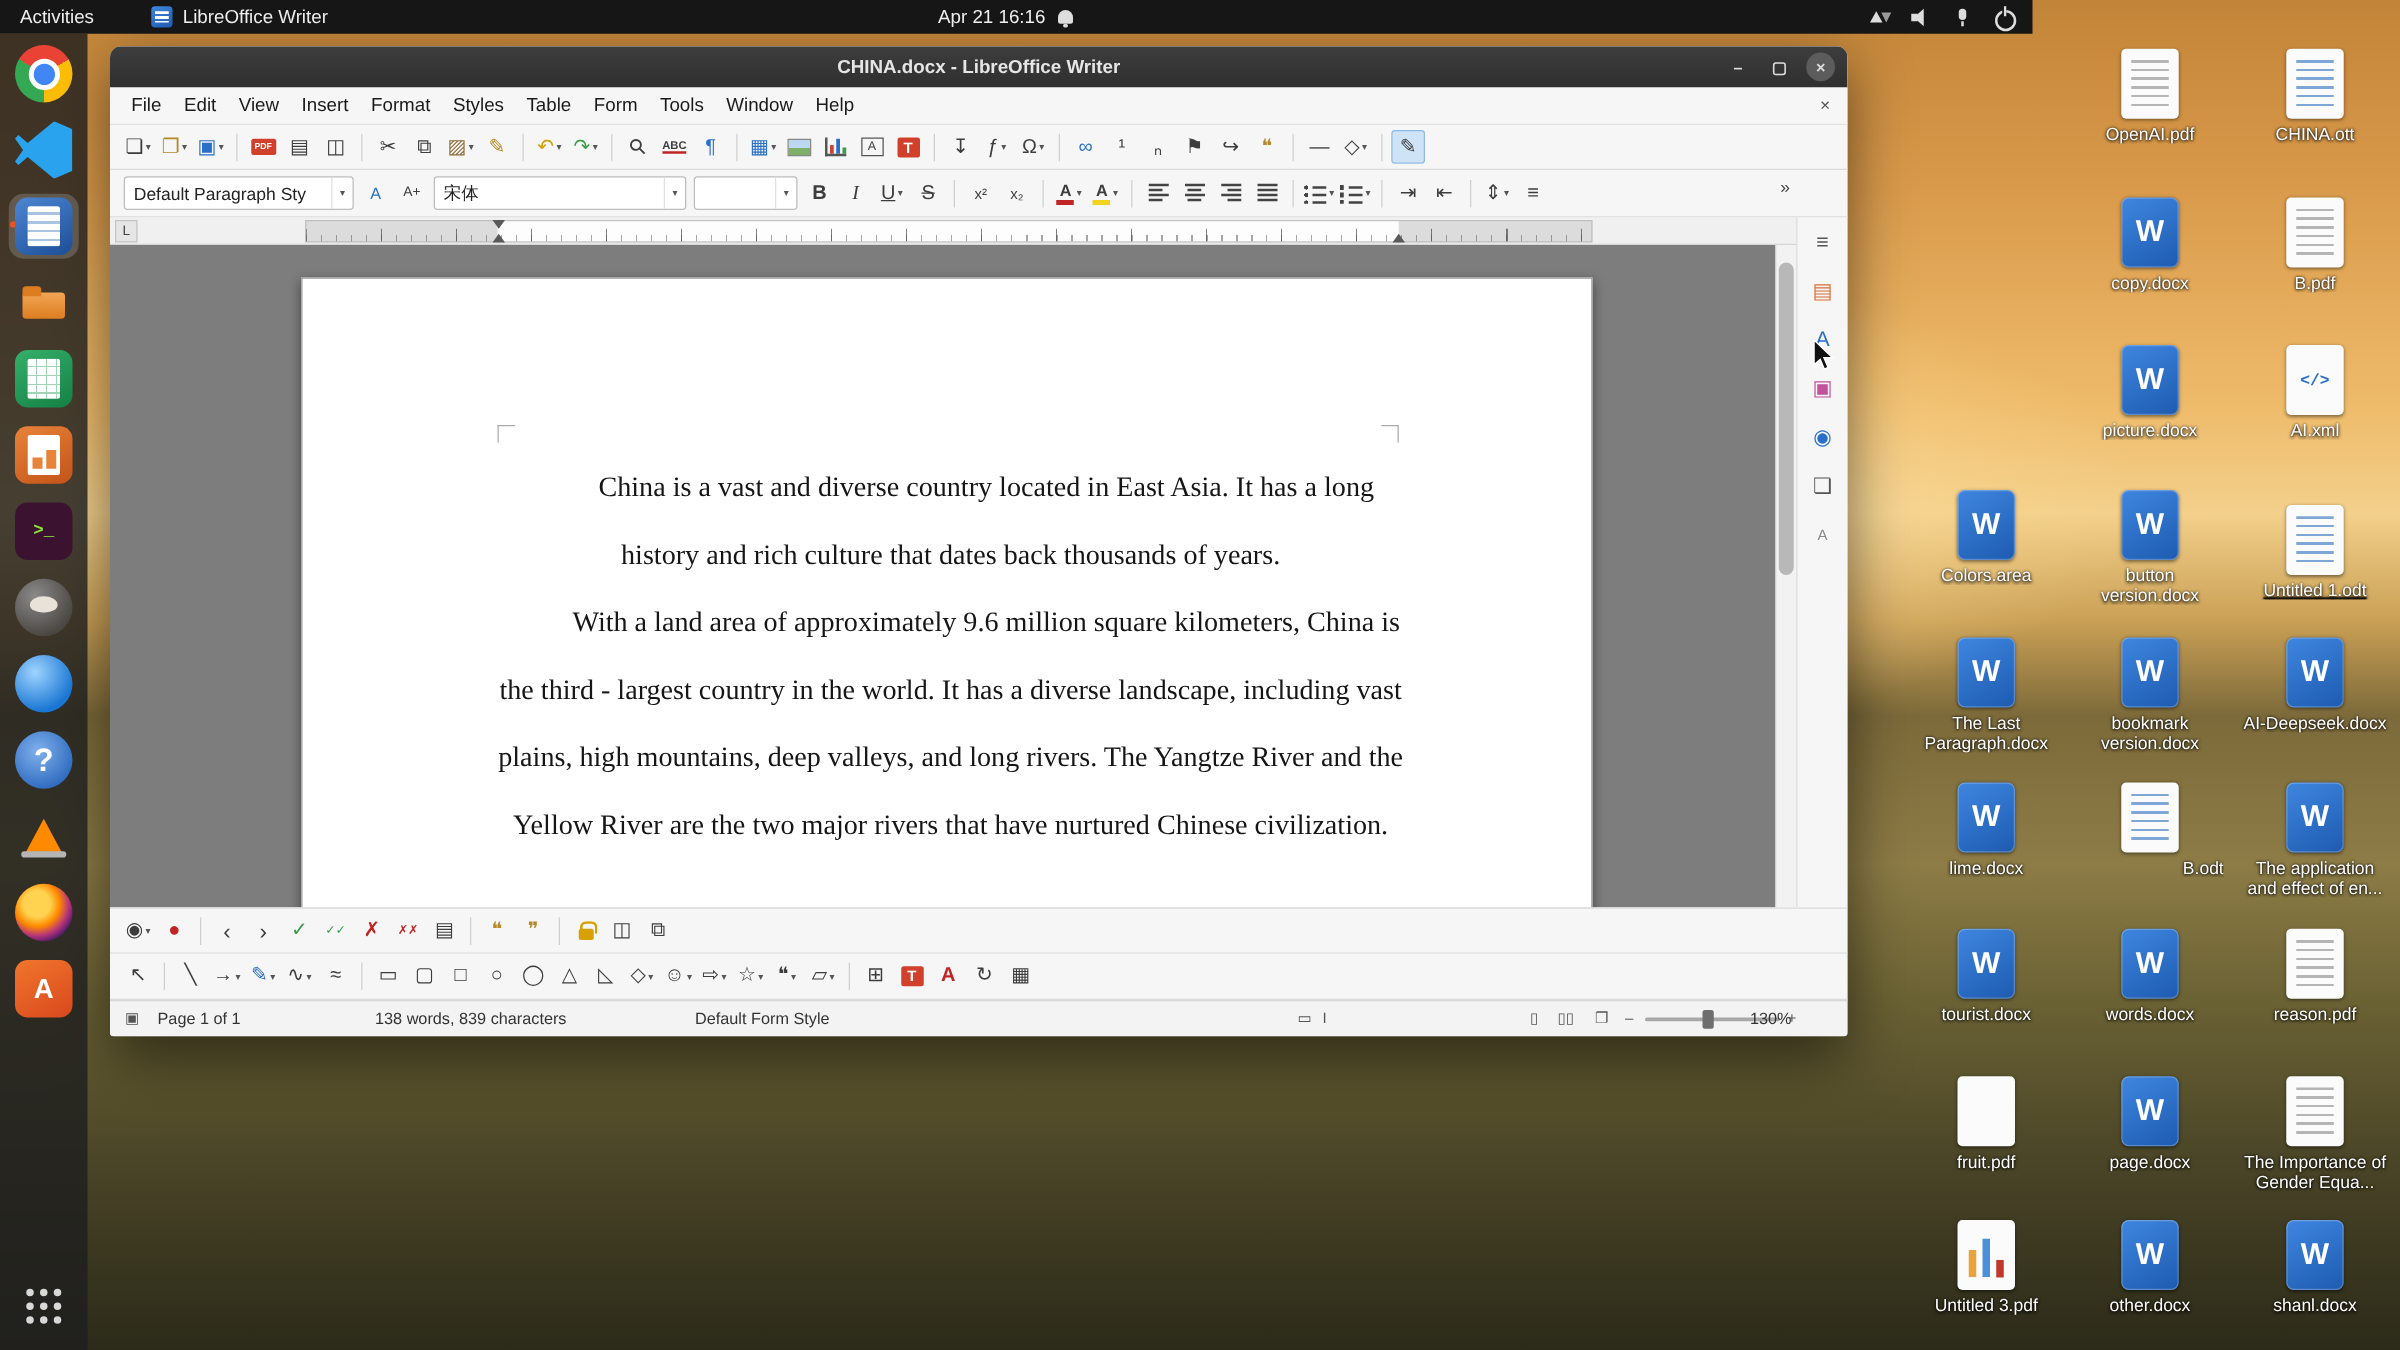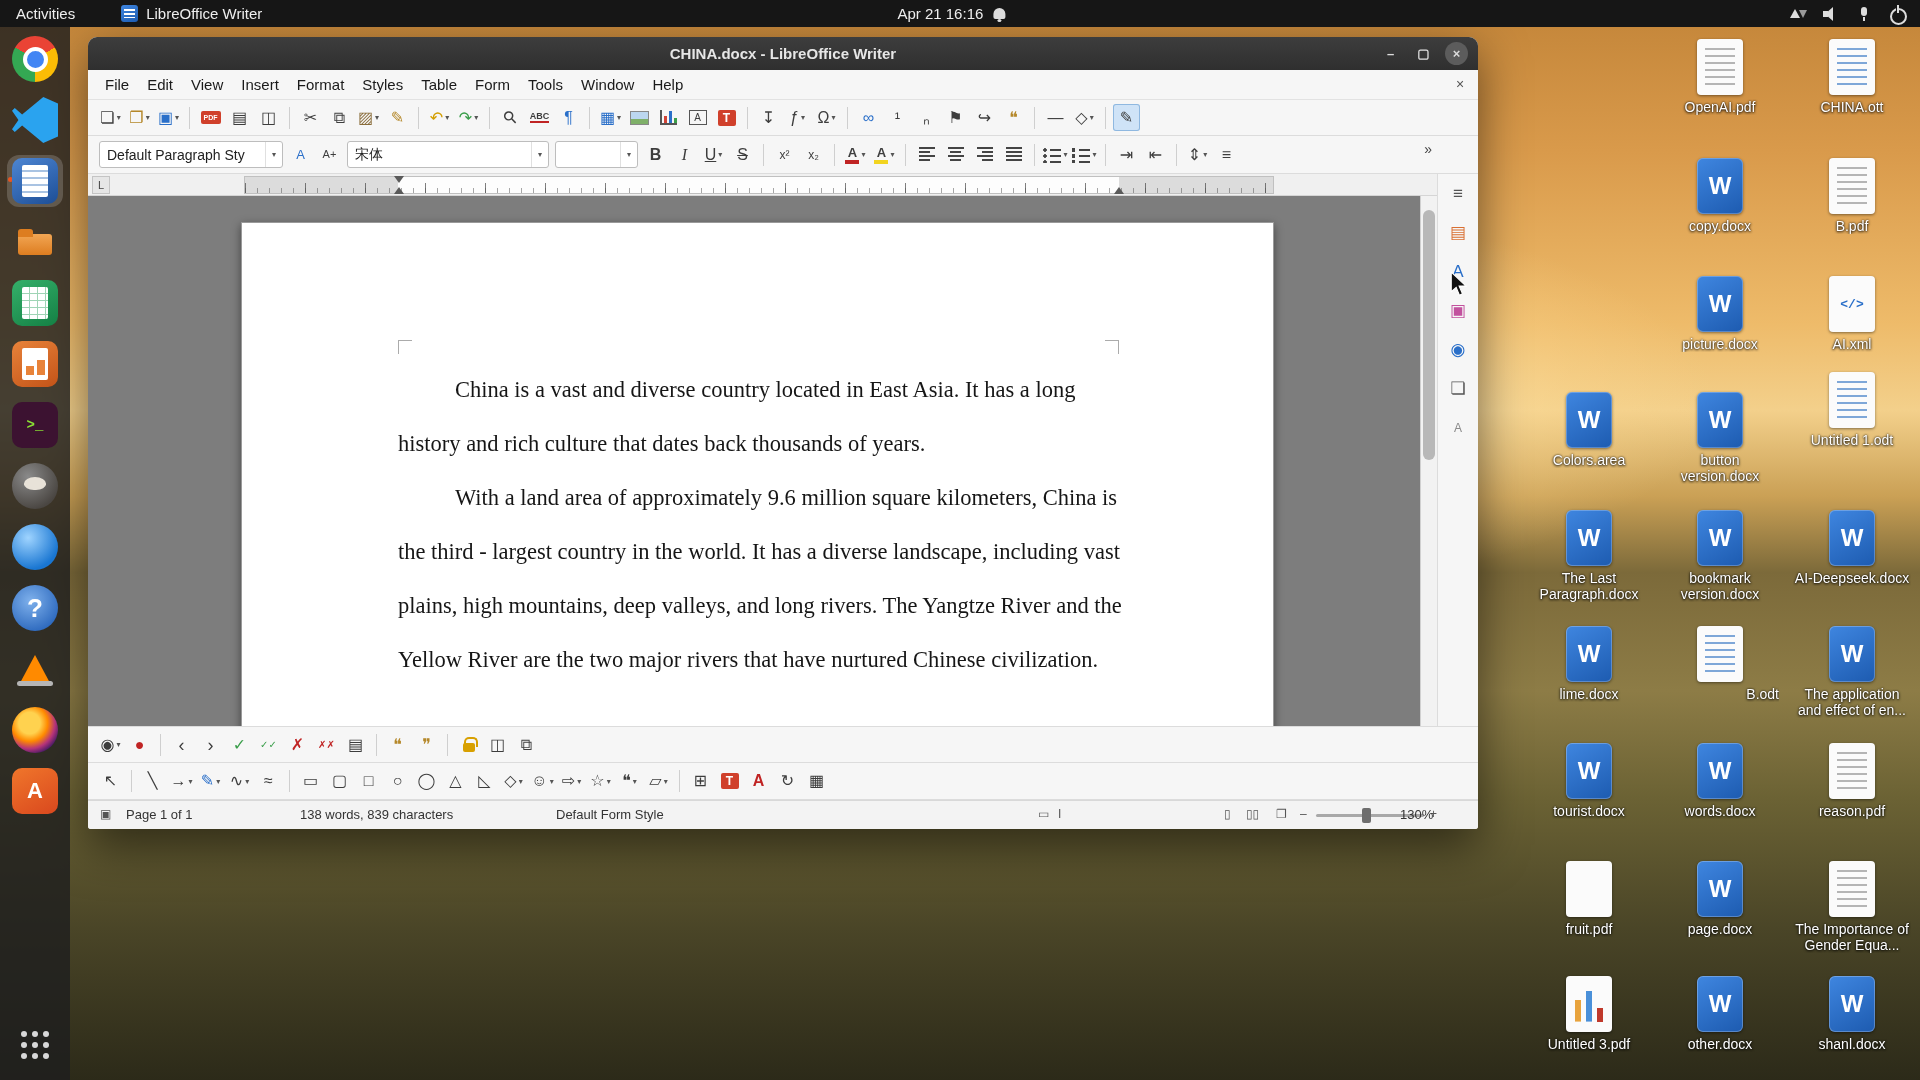--- a/index.html
+++ b/index.html
@@ -25,21 +25,21 @@
   .dt-odt::after { content:""; position:absolute; left:8px; right:8px; top:9px; bottom:9px;
     background:repeating-linear-gradient(180deg,#7ea7d8 0 2px,transparent 2px 7px); }
   .dt-xml-t { color:#2a6fc9; font-weight:700; font-size:13px; font-family:"Liberation Mono", monospace; }
   .dt-chart::after { content:""; position:absolute; left:9px; right:9px; top:10px; bottom:10px; background-repeat:no-repeat;
     background-image:linear-gradient(#e8a33d,#e8a33d),linear-gradient(#4a90d9,#4a90d9),linear-gradient(#c0392b,#c0392b);
     background-position:0 100%,11px 100%,22px 100%; background-size:6px 60%,6px 85%,6px 40%; }
   .desk-label { margin:4px auto 0; max-width:118px; color:#fff; font-size:14px; line-height:16px; max-height:33px; overflow:hidden;
     text-shadow:0 1px 3px rgba(0,0,0,.9),0 0 2px rgba(0,0,0,.8); }
 
   
-  #top-bar { position:absolute; left:0; top:0; width:1920px; height:27px; background:#161616; z-index:40;
+  #top-bar { position:absolute; left:0; top:0; width:1626px; height:27px; background:#161616; z-index:40;
     color:#eee; font-size:15px; display:flex; align-items:center; }
   #activities { margin-left:16px; }
   #tb-app { display:flex; align-items:center; gap:8px; margin-left:46px; }
   .tb-app-ic { width:17px; height:17px; border-radius:3px; background:linear-gradient(150deg,#3f86e0,#1d5bb0); position:relative; }
   .tb-app-ic::after { content:""; position:absolute; inset:4px 3px; background:repeating-linear-gradient(180deg,#fff 0 2px,transparent 2px 4px); }
   #tb-clock { position:absolute; left:50%; transform:translateX(-58%); display:flex; align-items:center; gap:10px; }
   .si-bell { width:12px; height:11px; background:#ddd; border-radius:6px 6px 2px 2px; position:relative; }
   .si-bell::after { content:""; position:absolute; left:4px; bottom:-3px; width:4px; height:3px; background:#ddd; border-radius:50%; }
   #tb-right { position:absolute; right:14px; display:flex; align-items:center; gap:15px; }
   .si { width:18px; height:18px; position:relative; }
@@ -164,21 +164,21 @@
   .rm-right { left:869px; bottom:-1px; border-left:5px solid transparent; border-right:5px solid transparent; border-bottom:7px solid #5a5a5a; }
 
   
   #doc-area { position:absolute; left:0; top:159px; width:1332px; height:530px; background:#7d7d7d; overflow:hidden; }
   #page { position:absolute; left:153px; top:26px; width:1033px; height:720px; background:#fff; border:1px solid #9a9a9a; box-shadow:0 3px 9px rgba(0,0,0,.45); }
   .crop { position:absolute; width:14px; height:14px; }
   .crop-tl { left:156px; top:117px; border-left:1px solid #ababab; border-top:1px solid #ababab; }
   .crop-tr { left:863px; top:117px; border-right:1px solid #ababab; border-top:1px solid #ababab; }
   #doc-text { position:absolute; left:156px; top:140px; width:725px; color:#161616;
     font-family:"Liberation Serif", serif; font-size:22.5px; line-height:54px; }
-  .doc-p { text-indent:57px; }
+  .doc-p { text-indent:57px;text-align:center; }
 
   #v-scroll { position:absolute; left:1332px; top:159px; width:17px; height:530px; background:#f2f2f2; border-left:1px solid #d0d0d0; }
   #v-thumb { position:absolute; left:2px; top:14px; width:12px; height:250px; background:#b8b8b8; border-radius:6px; }
 
   
   #side-strip { position:absolute; left:1349px; top:137px; width:41px; height:552px; background:#f6f6f6; border-left:1px solid #dcdcdc;
     display:flex; flex-direction:column; align-items:center; padding-top:6px; gap:12px; }
   #side-strip .tb-btn { font-size:17px; }
   #fmt-overflow { position:absolute; right:46px; top:104px; color:#444; font-size:14px; }
 
@@ -238,21 +238,21 @@
           <span class="dt-word-t">W</span>
         </div>
         <div class="desk-label">Colors.area</div>
       </div>
       <div class="desk-icon" style="left: 1660px; top: 392px;">
         <div class="dt dt-word">
           <span class="dt-word-t">W</span>
         </div>
         <div class="desk-label">button version.docx</div>
       </div>
-      <div class="desk-icon" style="left: 1792px; top: 372px;">
+      <div class="desk-icon" style="left: 1792px; top: 404px; text-decoration: underline;">
         <div class="dt dt-odt"></div>
         <div class="desk-label">Untitled 1.odt</div>
       </div>
       <div class="desk-icon" style="left: 1529px; top: 510px;">
         <div class="dt dt-word">
           <span class="dt-word-t">W</span>
         </div>
         <div class="desk-label">The Last Paragraph.docx</div>
       </div>
       <div class="desk-icon" style="left: 1660px; top: 510px;">

